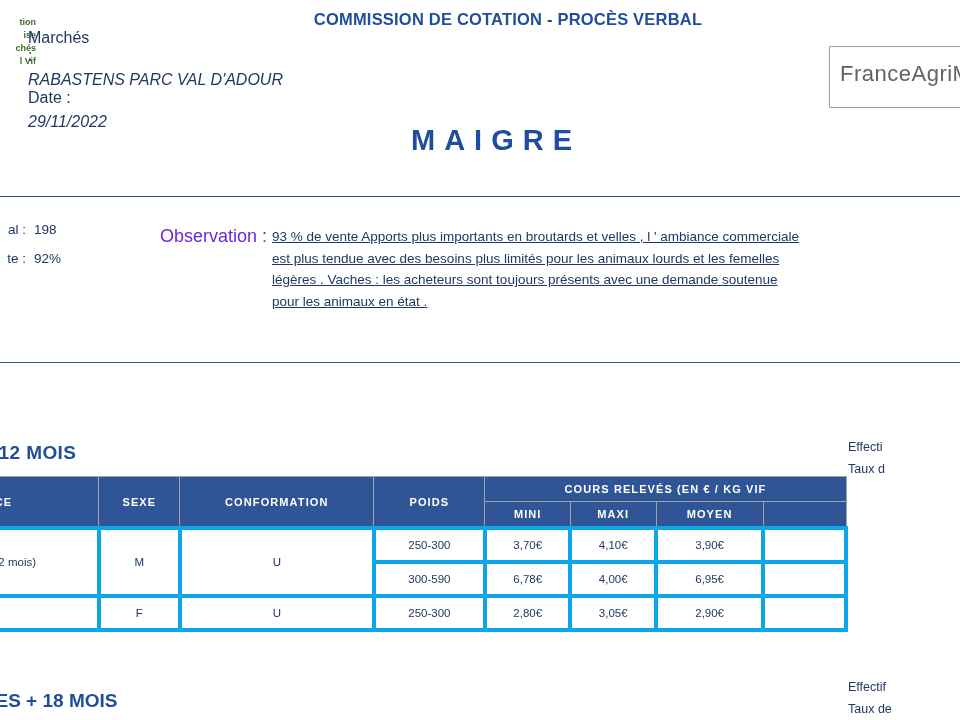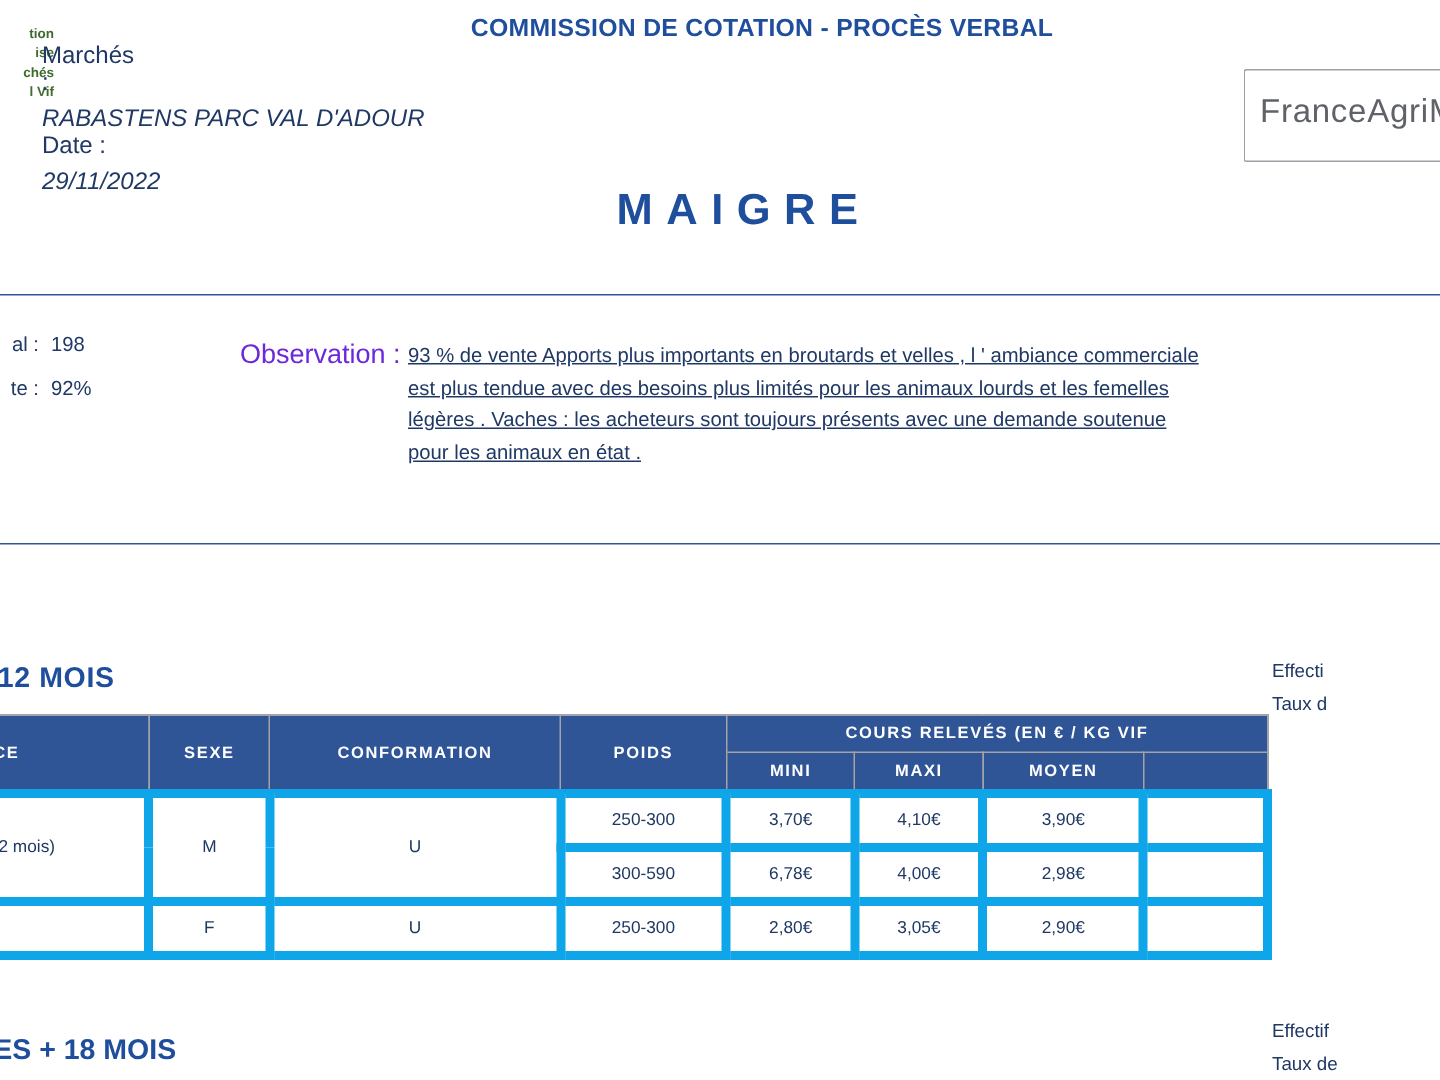--- a/index.html
+++ b/index.html
@@ -168,21 +168,21 @@
     color: #ffffff;
     font-size: 11px;
     font-weight: bold;
     letter-spacing: 1.1px;
     border: 1px solid #a3a3a3;
     padding: 6px 4px;
     text-align: center;
     vertical-align: middle;
   }
   table.cot td {
-    border: 6px solid #0ea5e9;
+    border: 4px solid #0ea5e9;
     padding: 4px 6px;
     color: #1f3864;
     text-align: center;
     vertical-align: middle;
     height: 22px;
     background: #ffffff;
   }
   td.race { text-align: left; padding-left: 10px; }
   td.money { text-align: right; padding-right: 9px; }
 
@@ -293,21 +293,21 @@
       <td>250-300</td>
       <td class="money">3,70€</td>
       <td class="money">4,10€</td>
       <td class="money">3,90€</td>
       <td></td>
     </tr>
     <tr>
       <td>300-590</td>
       <td class="money">6,78€</td>
       <td class="money">4,00€</td>
-      <td class="money">2,98€</td>
+      <td class="money">6,95€</td>
       <td></td>
     </tr>
     <tr>
       <td class="race"></td>
       <td>F</td>
       <td>U</td>
       <td>250-300</td>
       <td class="money">2,80€</td>
       <td class="money">3,05€</td>
       <td class="money">2,90€</td>

